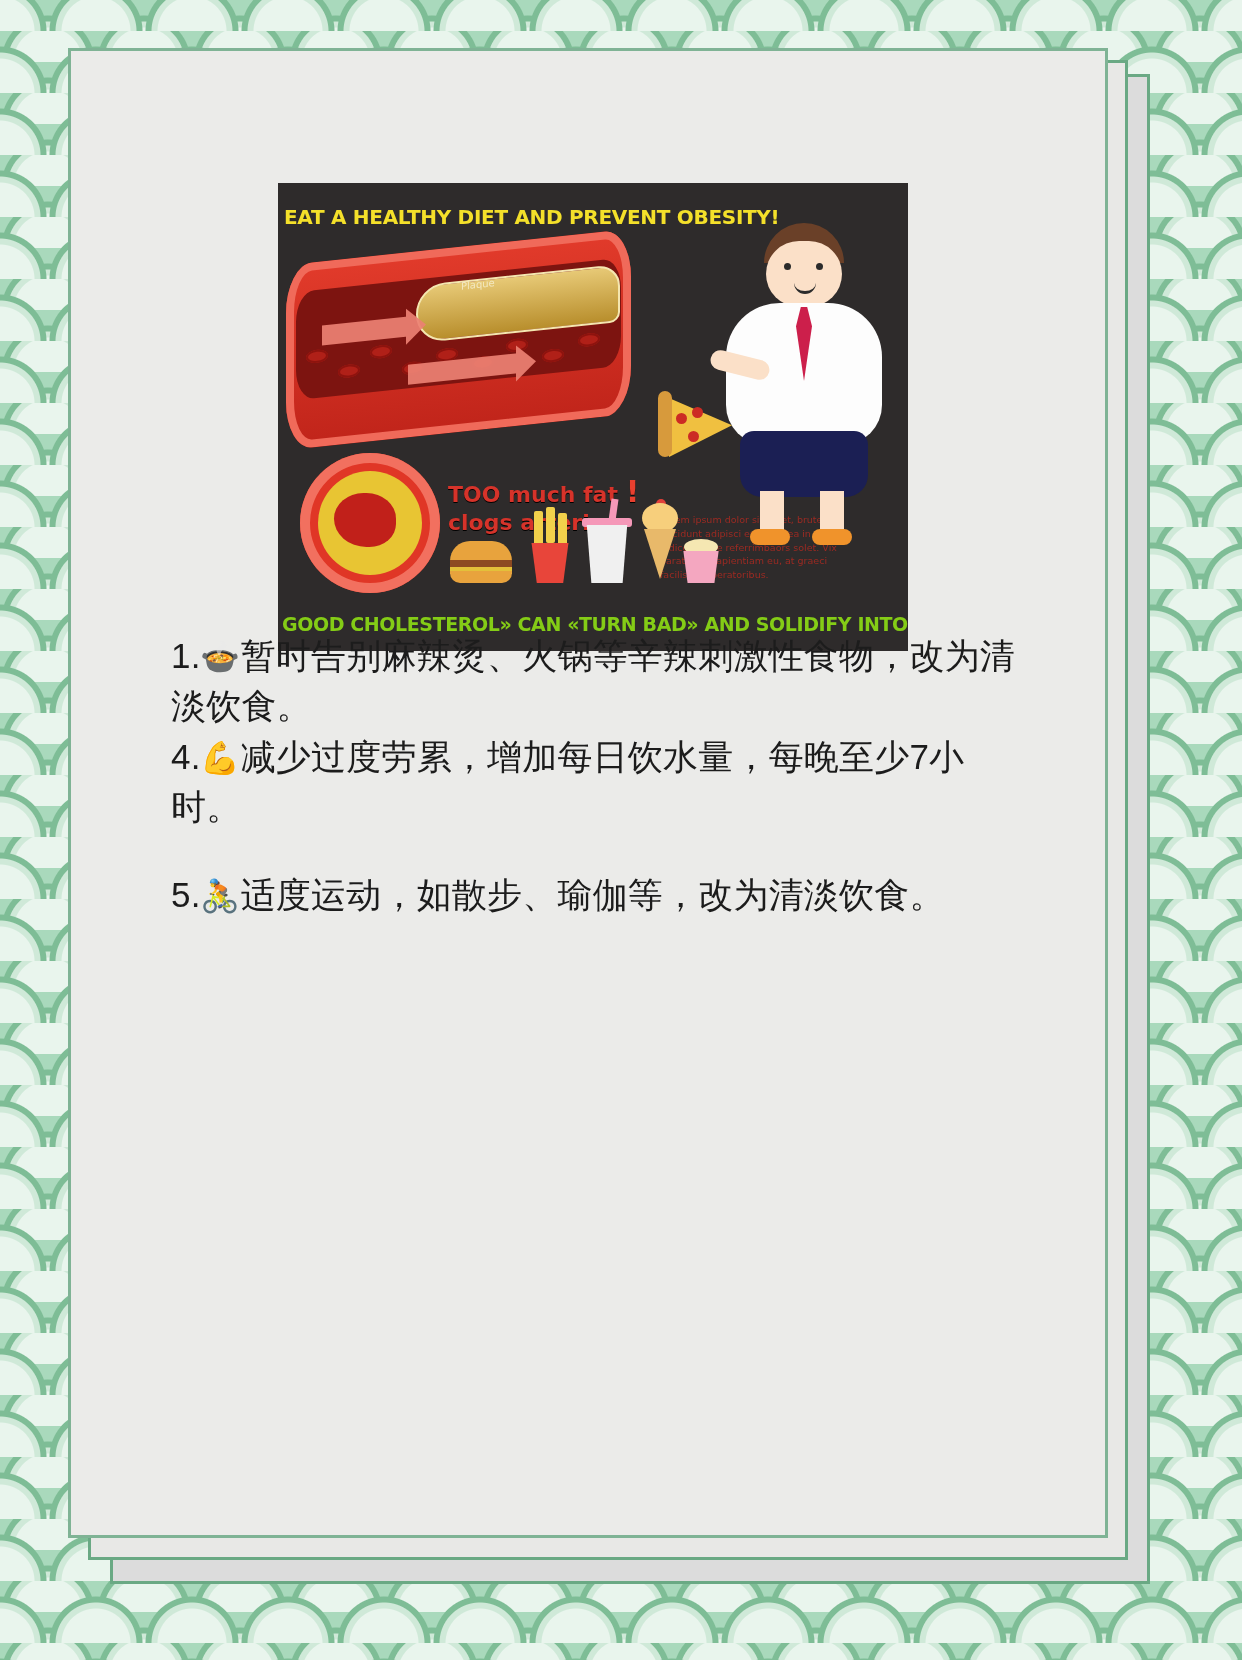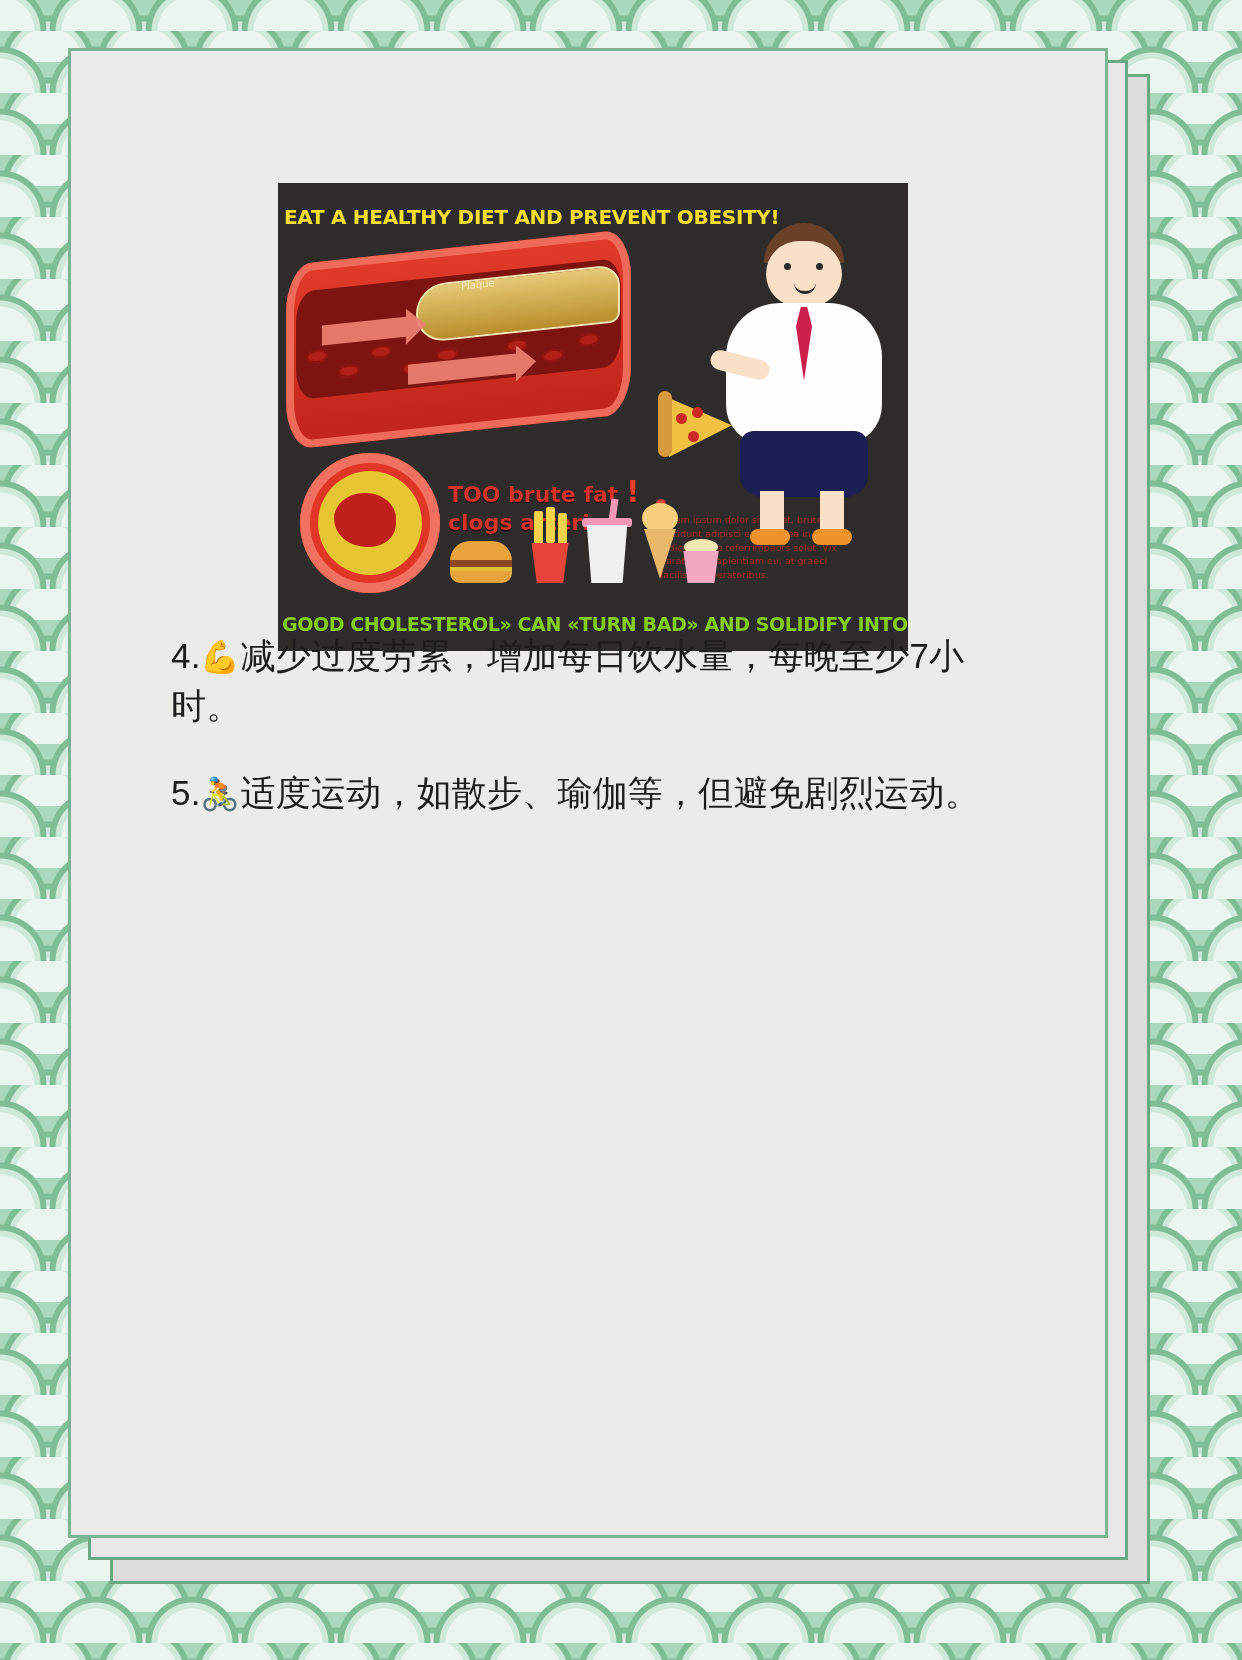--- a/index.html
+++ b/index.html
@@ -332,21 +332,21 @@
         <div class="arrow" style="left:36px;top:74px;width:86px;transform:skewY(-6deg);"></div>
         <div class="arrow" style="left:122px;top:112px;width:110px;transform:skewY(-6deg);"></div>
       </div>
 
       <div class="cross">
         <div class="fat"></div>
         <div class="blood"></div>
       </div>
 
       <div class="warn">
-        <span>TOO brute fat</span>
+        <span>TOO much fat</span>
         <span class="bang">!</span><br>
         <span>clogs arteries</span>
       </div>
 
       <div class="lorem">Lorem ipsum dolor sit amet, brute tincidunt adipisci ex nec. Sea in debet iudico, vis ne referrimbaors  solet. Vix paratillam sapientiam eu, at graeci facilisi vituperatoribus.</div>
 
       <div class="junk">
         <div class="burger">
           <div class="top"></div>
             <div class="mid"></div>
@@ -401,23 +401,24 @@
       <div class="footline">
         <span>GOOD CHOLESTEROL» CAN «TURN BAD» AND SOLIDIFY INTO </span>
       </div>
 
     </div>
   </div>
 
   <div id="content">
 
 
+    <p><span>1.</span><span class="emoji">🍲</span><span>暂时告别麻辣烫、火锅等辛辣刺激性食物，改为清淡饮食。</span></p>
 
 
 
     <p class="gap"><span>4.</span><span class="emoji">💪</span><span>减少过度劳累，增加每日饮水量，每晚至少7小时。</span></p>
 
-    <p><span>5.</span><span class="emoji">🚴</span><span>适度运动，如散步、瑜伽等，但避免剧烈运动。</span></p>
+    <p><span>5.</span><span class="emoji">🚴</span><span>适度运动，如散步、瑜伽等，改为清淡饮食。</span></p>
 
 
   </div>
 
 </div>
 
 </body></html>

